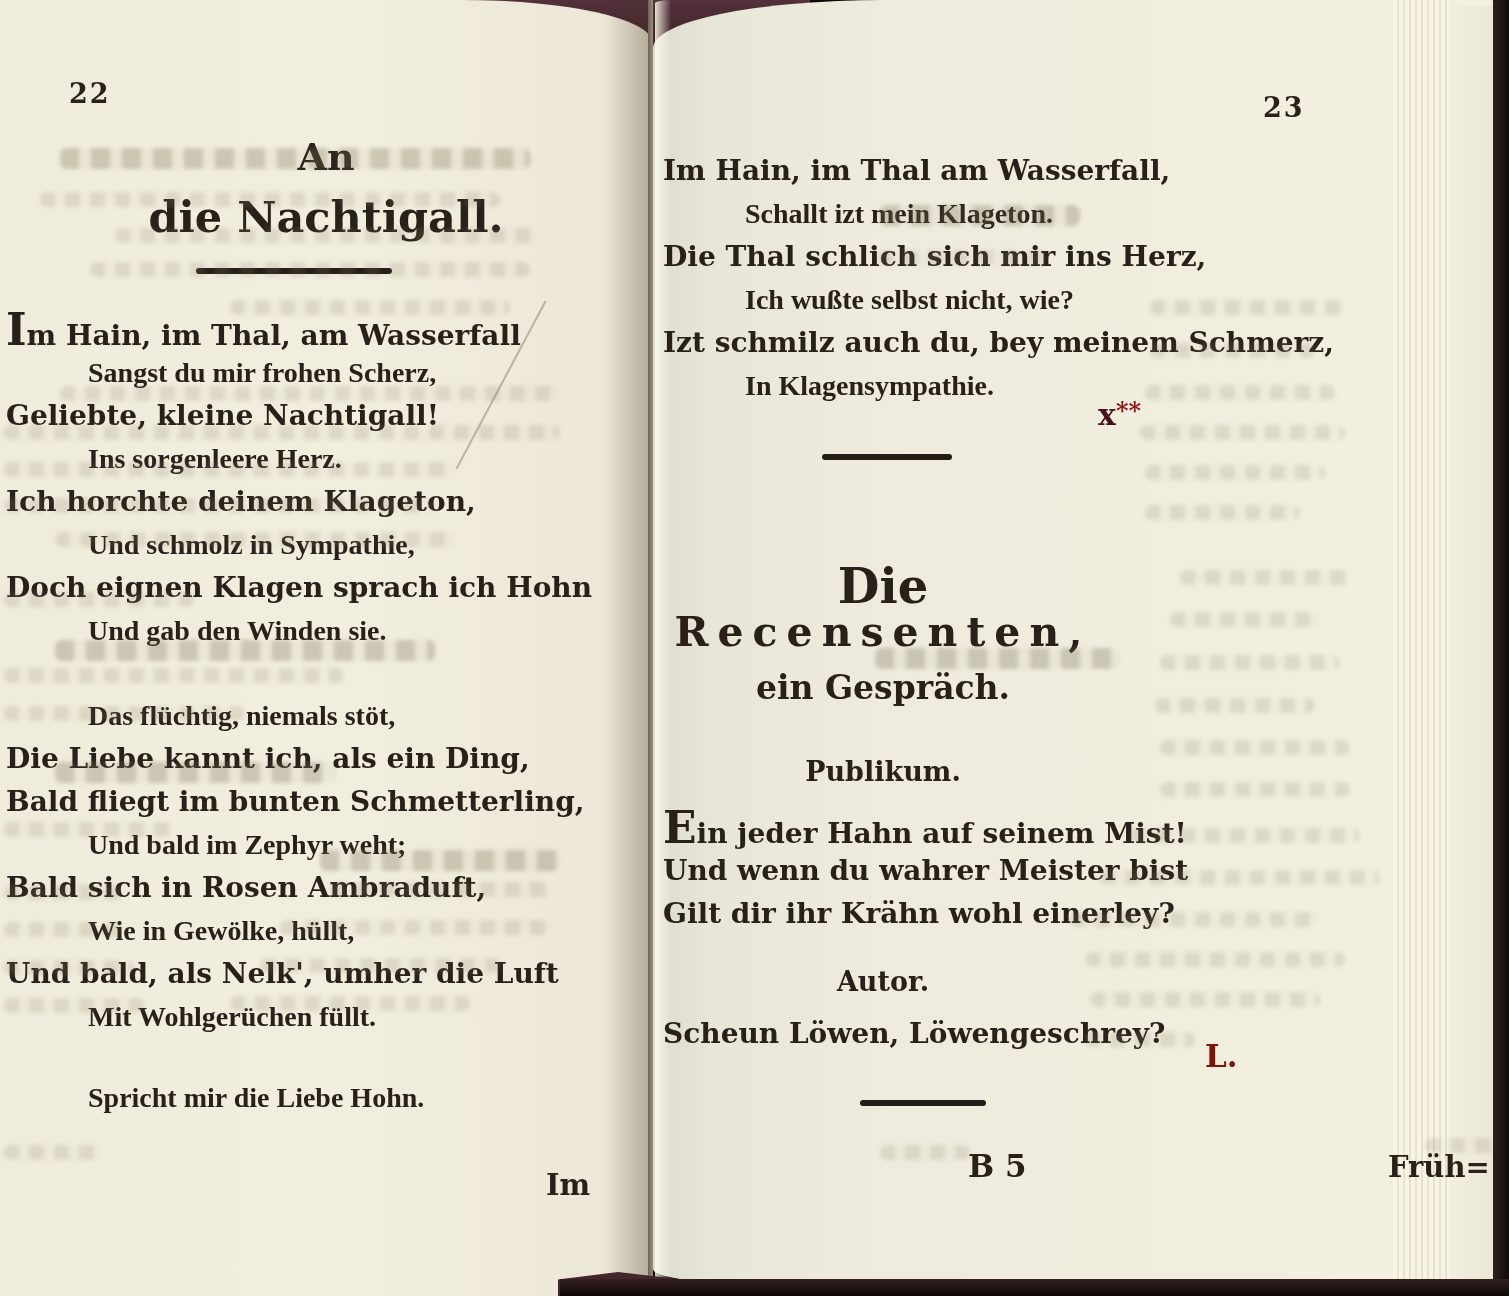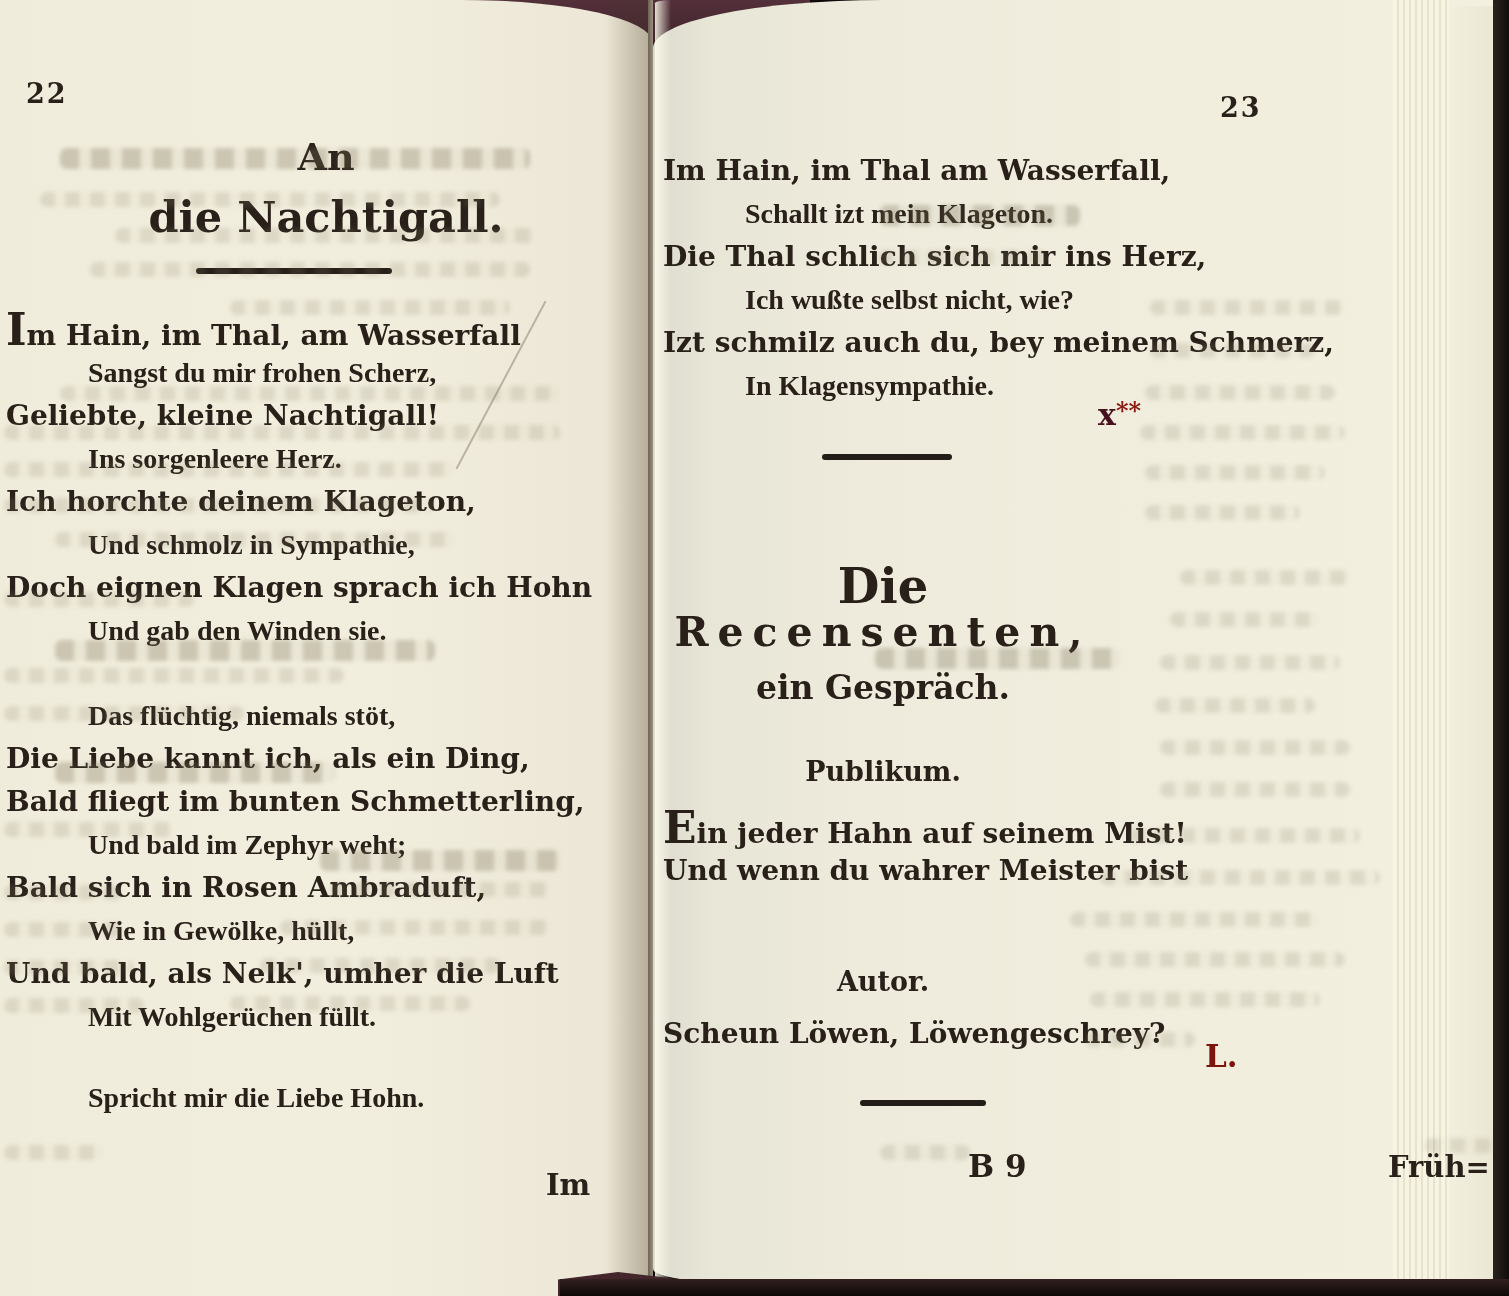--- a/index.html
+++ b/index.html
@@ -60,21 +60,21 @@
     position:absolute;left:560px;top:1279px;width:949px;height:17px;
     background:linear-gradient(180deg,#33201f,#0c0807);
   }
   .edge-bottom-wedge{
     position:absolute;left:558px;top:1266px;width:150px;height:30px;
     background:#42262b;
     clip-path:polygon(0 100%,100% 100%,100% 55%,40% 20%,0 45%);
   }
   
   .ink{color:#29201a;}
-  .pgnum{position:absolute;font-size:27px;font-weight:bold;letter-spacing:2px;}
+  .pgnum{position:absolute;font-size:27px;font-weight:bold;letter-spacing:2px;margin-left:43px;}
   .line{height:43px;line-height:43px;font-size:28px;font-weight:bold;white-space:nowrap;}
   .indent{padding-left:82px;font-family:Liberation Serif, serif;}
   .initial::first-letter{font-size:44px;}
   .col-left{position:absolute;left:6px;width:640px;}
   .col-right{position:absolute;left:663px;width:440px;}
   .centered{text-align:center;}
   .rule{position:absolute;height:6px;background:#241c17;border-radius:3px;}
   .sig{position:absolute;font-weight:bold;white-space:nowrap;}
   .ghost{position:absolute;height:15px;border-radius:7px;filter:blur(2px);opacity:.5;
     background:repeating-linear-gradient(90deg,rgba(138,128,100,.38) 0 15px,rgba(138,128,100,.06) 15px 25px);}
@@ -154,32 +154,33 @@
 
   <div class="col-right centered ink" style="top:558px;font-size:48px;font-weight:bold;">Die</div>
   <div class="col-right centered ink" style="top:608px;font-size:41px;font-weight:bold;letter-spacing:9px;">Recensenten,</div>
   <div class="col-right centered ink" style="top:668px;font-size:33px;font-weight:bold;">ein Gespräch.</div>
 
   <div class="col-right centered ink" style="top:756px;font-size:27px;font-weight:bold;">Publikum.</div>
 
   <div class="col-right ink" style="top:806px;width:520px;">
     <div class="line initial">Ein jeder Hahn auf seinem Mist!</div>
     <div class="line">Und wenn du wahrer Meister bist</div>
+    <div class="line">Gilt dir ihr Krähn wohl einerley?</div>
   </div>
 
   <div class="col-right centered ink" style="top:966px;font-size:27px;font-weight:bold;">Autor.</div>
   <div class="col-right ink" style="top:1012px;">
     <div class="line">Scheun Löwen, Löwengeschrey?</div>
   </div>
 
   <div class="sig" style="left:1205px;top:1038px;font-size:31px;color:#7c150b;">L.</div>
 
   <div class="rule" style="left:860px;top:1100px;width:126px;"></div>
 
-  <div class="sig ink" style="left:968px;top:1148px;font-size:31px;">B 9</div>
+  <div class="sig ink" style="left:968px;top:1148px;font-size:31px;">B 5</div>
   <div class="sig ink" style="left:1388px;top:1150px;font-size:29px;">Früh=</div>
 
 <div class="ghost g-bold" style="left: 60px; top: 148px; width: 470px;"></div>
     <div class="ghost" style="left: 40px; top: 192px; width: 460px;"></div>
     <div class="ghost" style="left: 115px; top: 228px; width: 420px;"></div>
     <div class="ghost" style="left: 90px; top: 262px; width: 440px;"></div>
     <div class="ghost" style="left: 230px; top: 300px; width: 280px;"></div>
     <div class="ghost" style="left: 60px; top: 386px; width: 500px;"></div>
     <div class="ghost" style="left: 4px; top: 425px; width: 556px;"></div>
     <div class="ghost" style="left: 4px; top: 462px; width: 450px;"></div>

